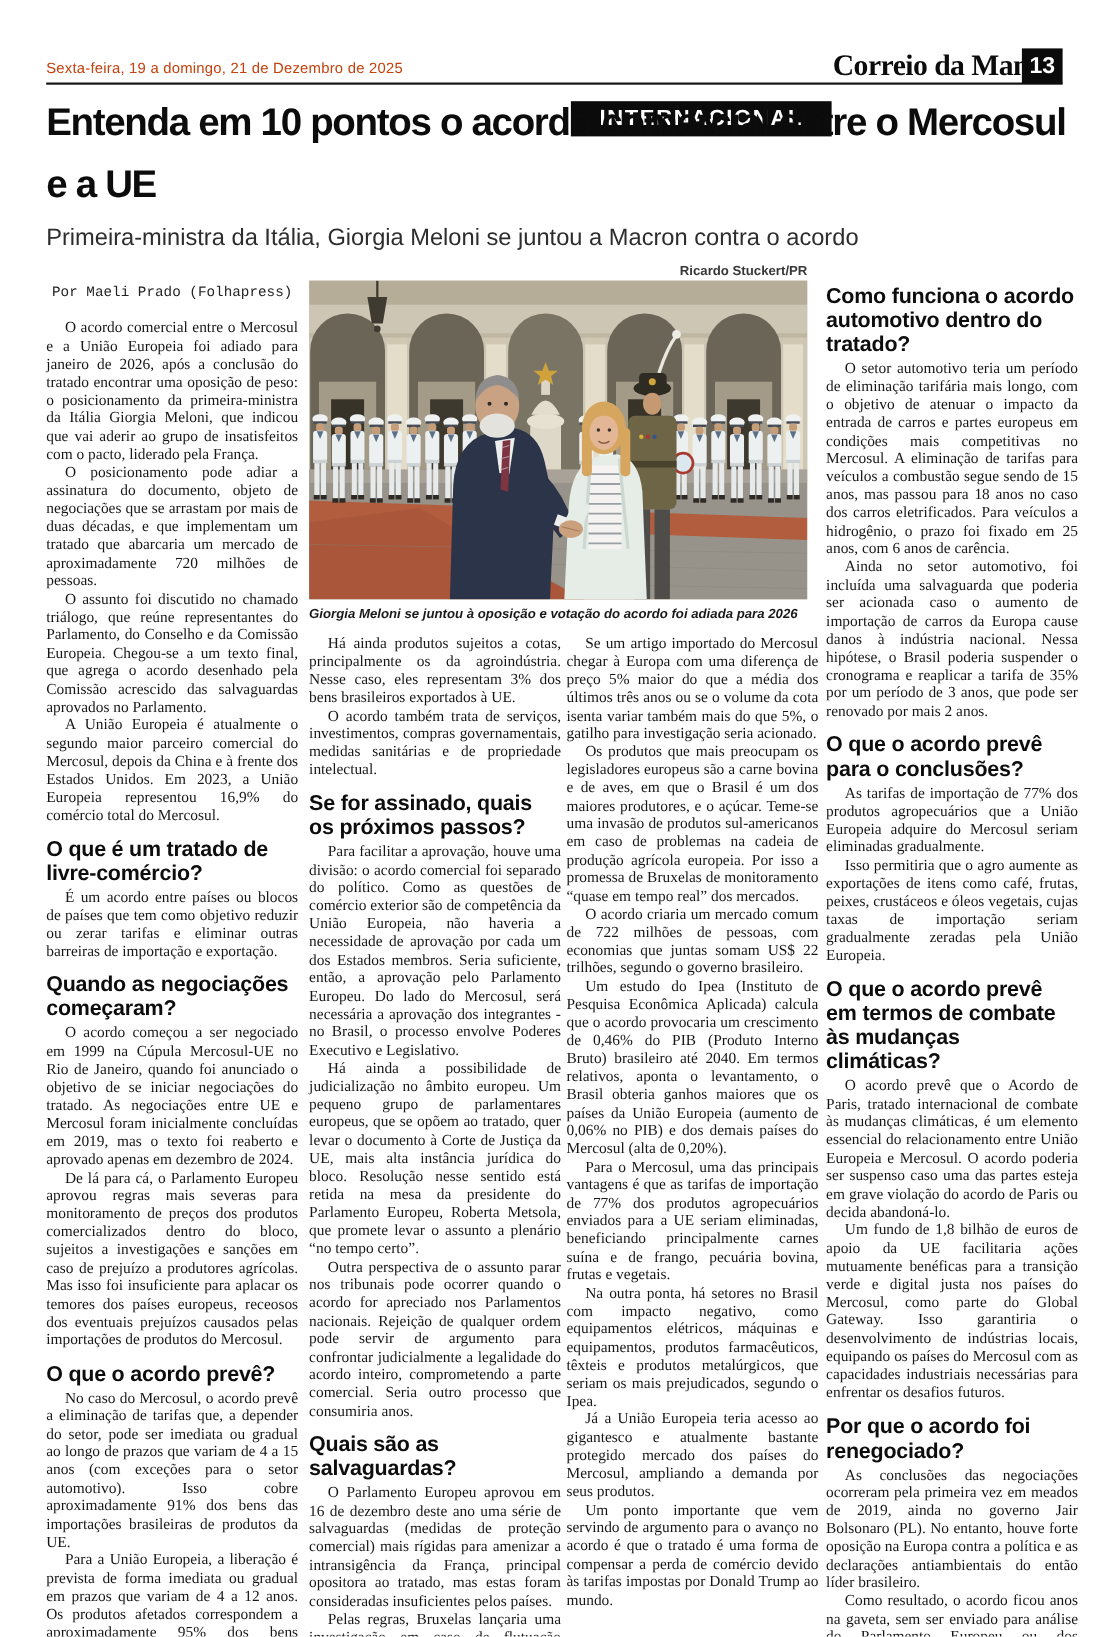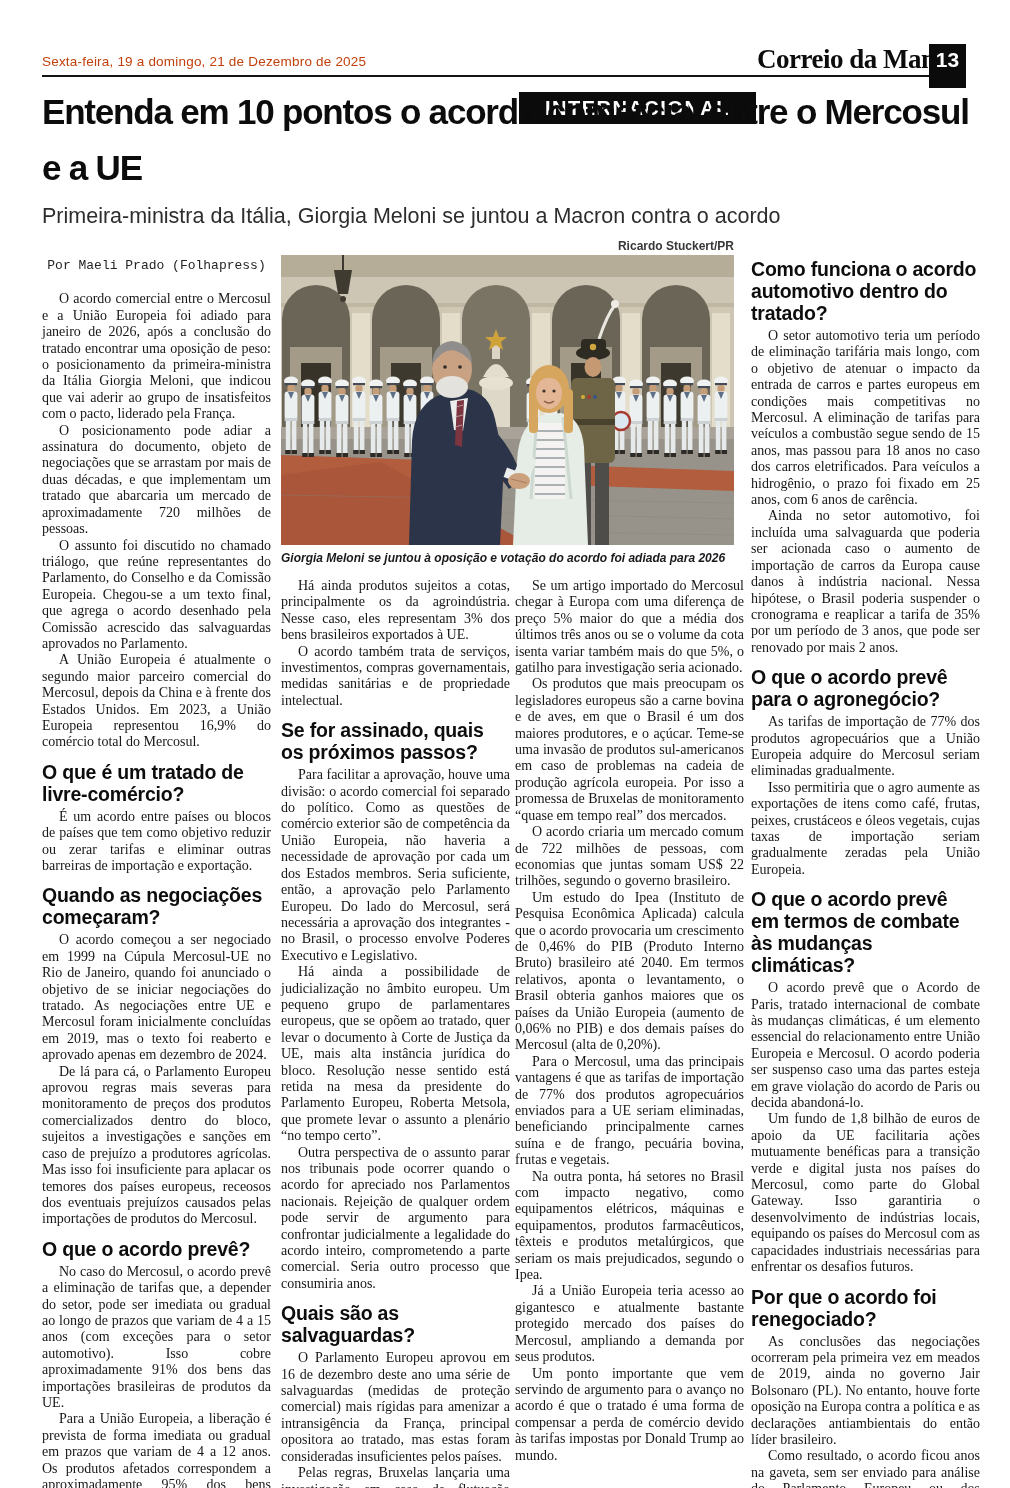--- a/index.html
+++ b/index.html
@@ -7,21 +7,21 @@
         font-family:"Liberation Sans",sans-serif;}
   .abs{position:absolute;}
 
   
   .date{left:42px;top:54px;font-size:13.5px;color:#c2410c;letter-spacing:.2px;}
   .header-rule{left:42px;top:75px;width:924px;height:2px;background:#141414;}
   .section-box{left:519px;top:44px;width:237px;height:32px;background:#0b0b0b;color:#ffffff;
         font-weight:bold;font-size:20px;letter-spacing:1.5px;text-align:center;line-height:32px;margin-top:48px;}
   .masthead{left:757px;top:44px;width:166px;font-family:"Liberation Serif",serif;font-weight:bold;
         font-size:27px;color:#0c0c0c;letter-spacing:-0.5px;white-space:nowrap;}
-  .page-num{left:929px;top:44px;width:37px;height:44px;background:#0b0b0b;color:#ffffff;
+  .page-num{left:929px;top:44px;width:37px;height:32px;background:#0b0b0b;color:#ffffff;
         font-weight:bold;font-size:21px;text-align:center;line-height:32px;}
 
   
   .headline{left:42px;top:84px;width:946px;margin:0;font-size:35px;line-height:56px;font-weight:bold;
         color:#0c0c0c;letter-spacing:-1.2px;}
   .subhead{left:42px;top:204px;width:946px;margin:0;font-size:21.5px;color:#2d2d2d;font-weight:normal;}
 
   
   .credit{left:281px;top:239px;width:453px;text-align:right;font-size:12px;font-weight:bold;color:#383838;}
   .photo{left:281px;top:255px;width:453px;height:290px;overflow:hidden;background:#cec6b4;}
@@ -252,21 +252,21 @@
       <p class="body-p">Um estudo do Ipea (Instituto de Pesquisa Econômica Aplicada) calcula que o acordo provocaria um crescimento de 0,46% do PIB (Produto Interno Bruto) brasileiro até 2040. Em termos relativos, aponta o levantamento, o Brasil obteria ganhos maiores que os países da União Europeia (aumento de 0,06% no PIB) e dos demais países do Mercosul (alta de 0,20%).</p>
       <p class="body-p">Para o Mercosul, uma das principais vantagens é que as tarifas de importação de 77% dos produtos agropecuários enviados para a UE seriam eliminadas, beneficiando principalmente carnes suína e de frango, pecuária bovina, frutas e vegetais.</p>
       <p class="body-p">Na outra ponta, há setores no Brasil com impacto negativo, como equipamentos elétricos, máquinas e equipamentos, produtos farmacêuticos, têxteis e produtos metalúrgicos, que seriam os mais prejudicados, segundo o Ipea.</p>
       <p class="body-p">Já a União Europeia teria acesso ao gigantesco e atualmente bastante protegido mercado dos países do Mercosul, ampliando a demanda por seus produtos.</p>
       <p class="body-p">Um ponto importante que vem servindo de argumento para o avanço no acordo é que o tratado é uma forma de compensar a perda de comércio devido às tarifas impostas por Donald Trump ao mundo.</p>
     </div>
   <div class="abs col col4">
       <h3 class="col-heading">Como funciona o acordo automotivo dentro do tratado?</h3>
       <p class="body-p">O setor automotivo teria um período de eliminação tarifária mais longo, com o objetivo de atenuar o impacto da entrada de carros e partes europeus em condições mais competitivas no Mercosul. A eliminação de tarifas para veículos a combustão segue sendo de 15 anos, mas passou para 18 anos no caso dos carros eletrificados. Para veículos a hidrogênio, o prazo foi fixado em 25 anos, com 6 anos de carência.</p>
       <p class="body-p">Ainda no setor automotivo, foi incluída uma salvaguarda que poderia ser acionada caso o aumento de importação de carros da Europa cause danos à indústria nacional. Nessa hipótese, o Brasil poderia suspender o cronograma e reaplicar a tarifa de 35% por um período de 3 anos, que pode ser renovado por mais 2 anos.</p>
-      <h3 class="col-heading">O que o acordo prevê para o agronegócio?</h3>
+      <h3 class="col-heading">O que o acordo prevê para o conclusões?</h3>
       <p class="body-p">As tarifas de importação de 77% dos produtos agropecuários que a União Europeia adquire do Mercosul seriam eliminadas gradualmente.</p>
       <p class="body-p">Isso permitiria que o agro aumente as exportações de itens como café, frutas, peixes, crustáceos e óleos vegetais, cujas taxas de importação seriam gradualmente zeradas pela União Europeia.</p>
       <h3 class="col-heading">O que o acordo prevê em termos de combate às mudanças climáticas?</h3>
       <p class="body-p">O acordo prevê que o Acordo de Paris, tratado internacional de combate às mudanças climáticas, é um elemento essencial do relacionamento entre União Europeia e Mercosul. O acordo poderia ser suspenso caso uma das partes esteja em grave violação do acordo de Paris ou decida abandoná-lo.</p>
       <p class="body-p">Um fundo de 1,8 bilhão de euros de apoio da UE facilitaria ações mutuamente benéficas para a transição verde e digital justa nos países do Mercosul, como parte do Global Gateway. Isso garantiria o desenvolvimento de indústrias locais, equipando os países do Mercosul com as capacidades industriais necessárias para enfrentar os desafios futuros.</p>
       <h3 class="col-heading">Por que o acordo foi renegociado?</h3>
       <p class="body-p">As conclusões das negociações ocorreram pela primeira vez em meados de 2019, ainda no governo Jair Bolsonaro (PL). No entanto, houve forte oposição na Europa contra a política e as declarações antiambientais do então líder brasileiro.</p>
       <p class="body-p">Como resultado, o acordo ficou anos na gaveta, sem ser enviado para análise do Parlamento Europeu ou dos Legislativos do países do Mercosul.</p>
     </div>
 

